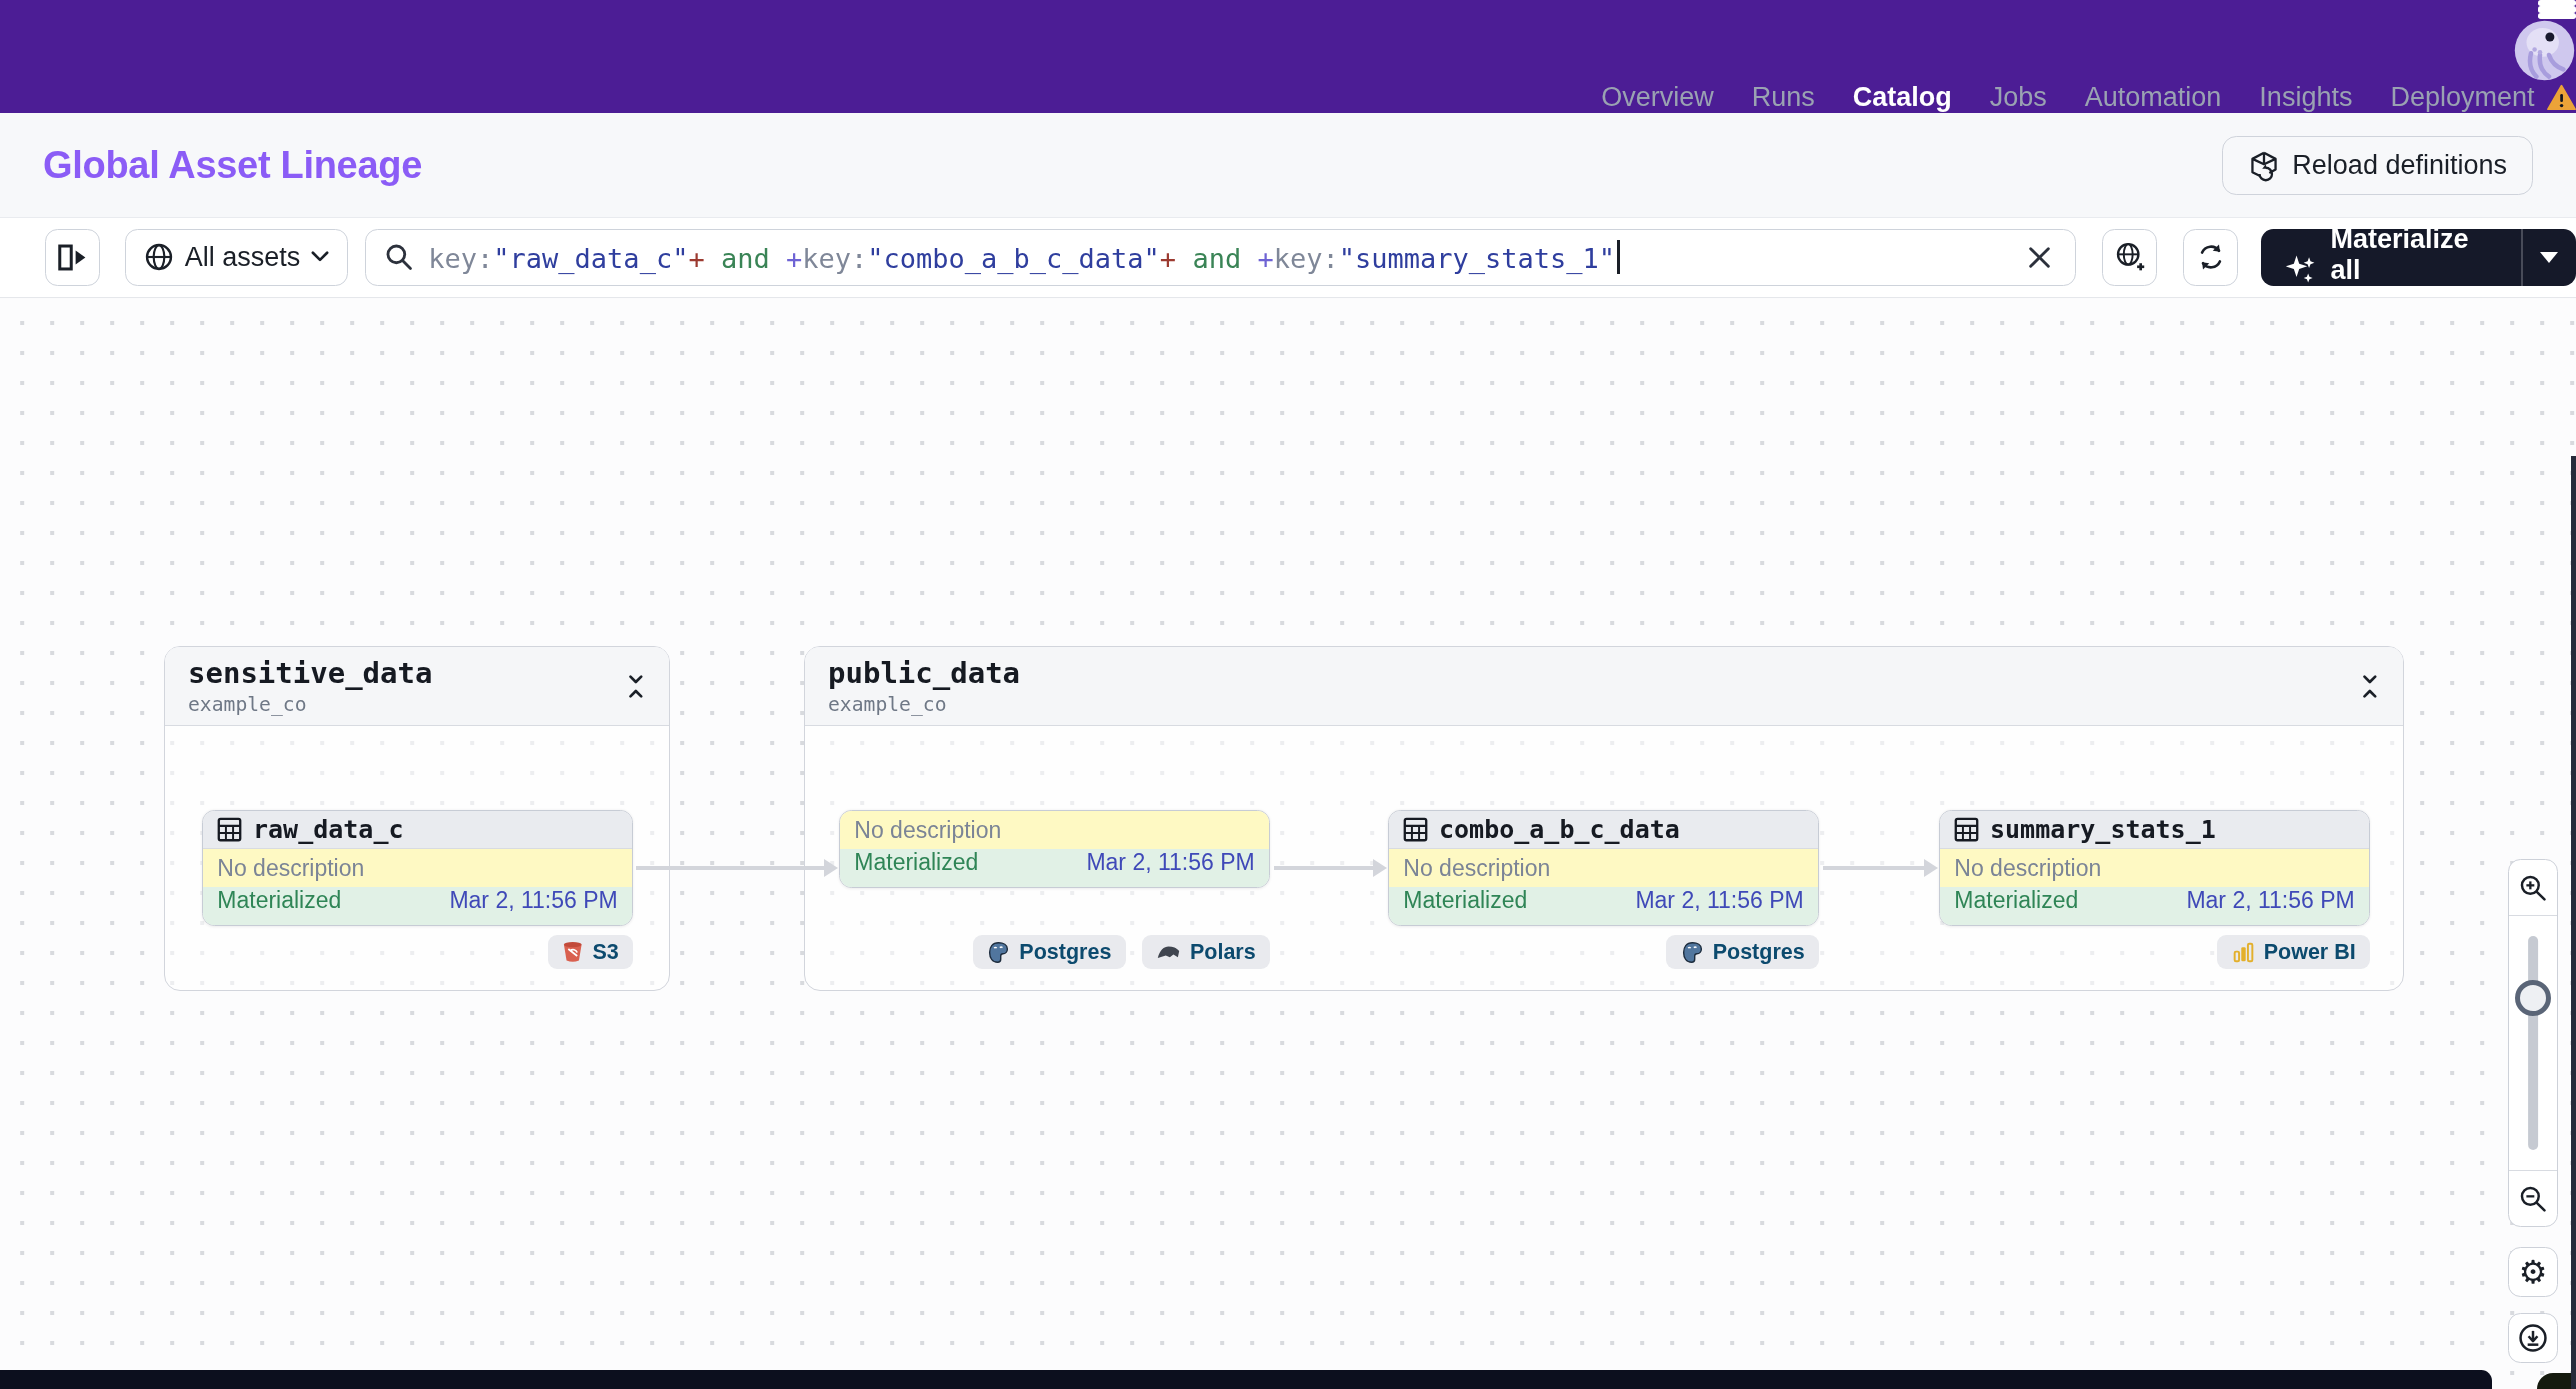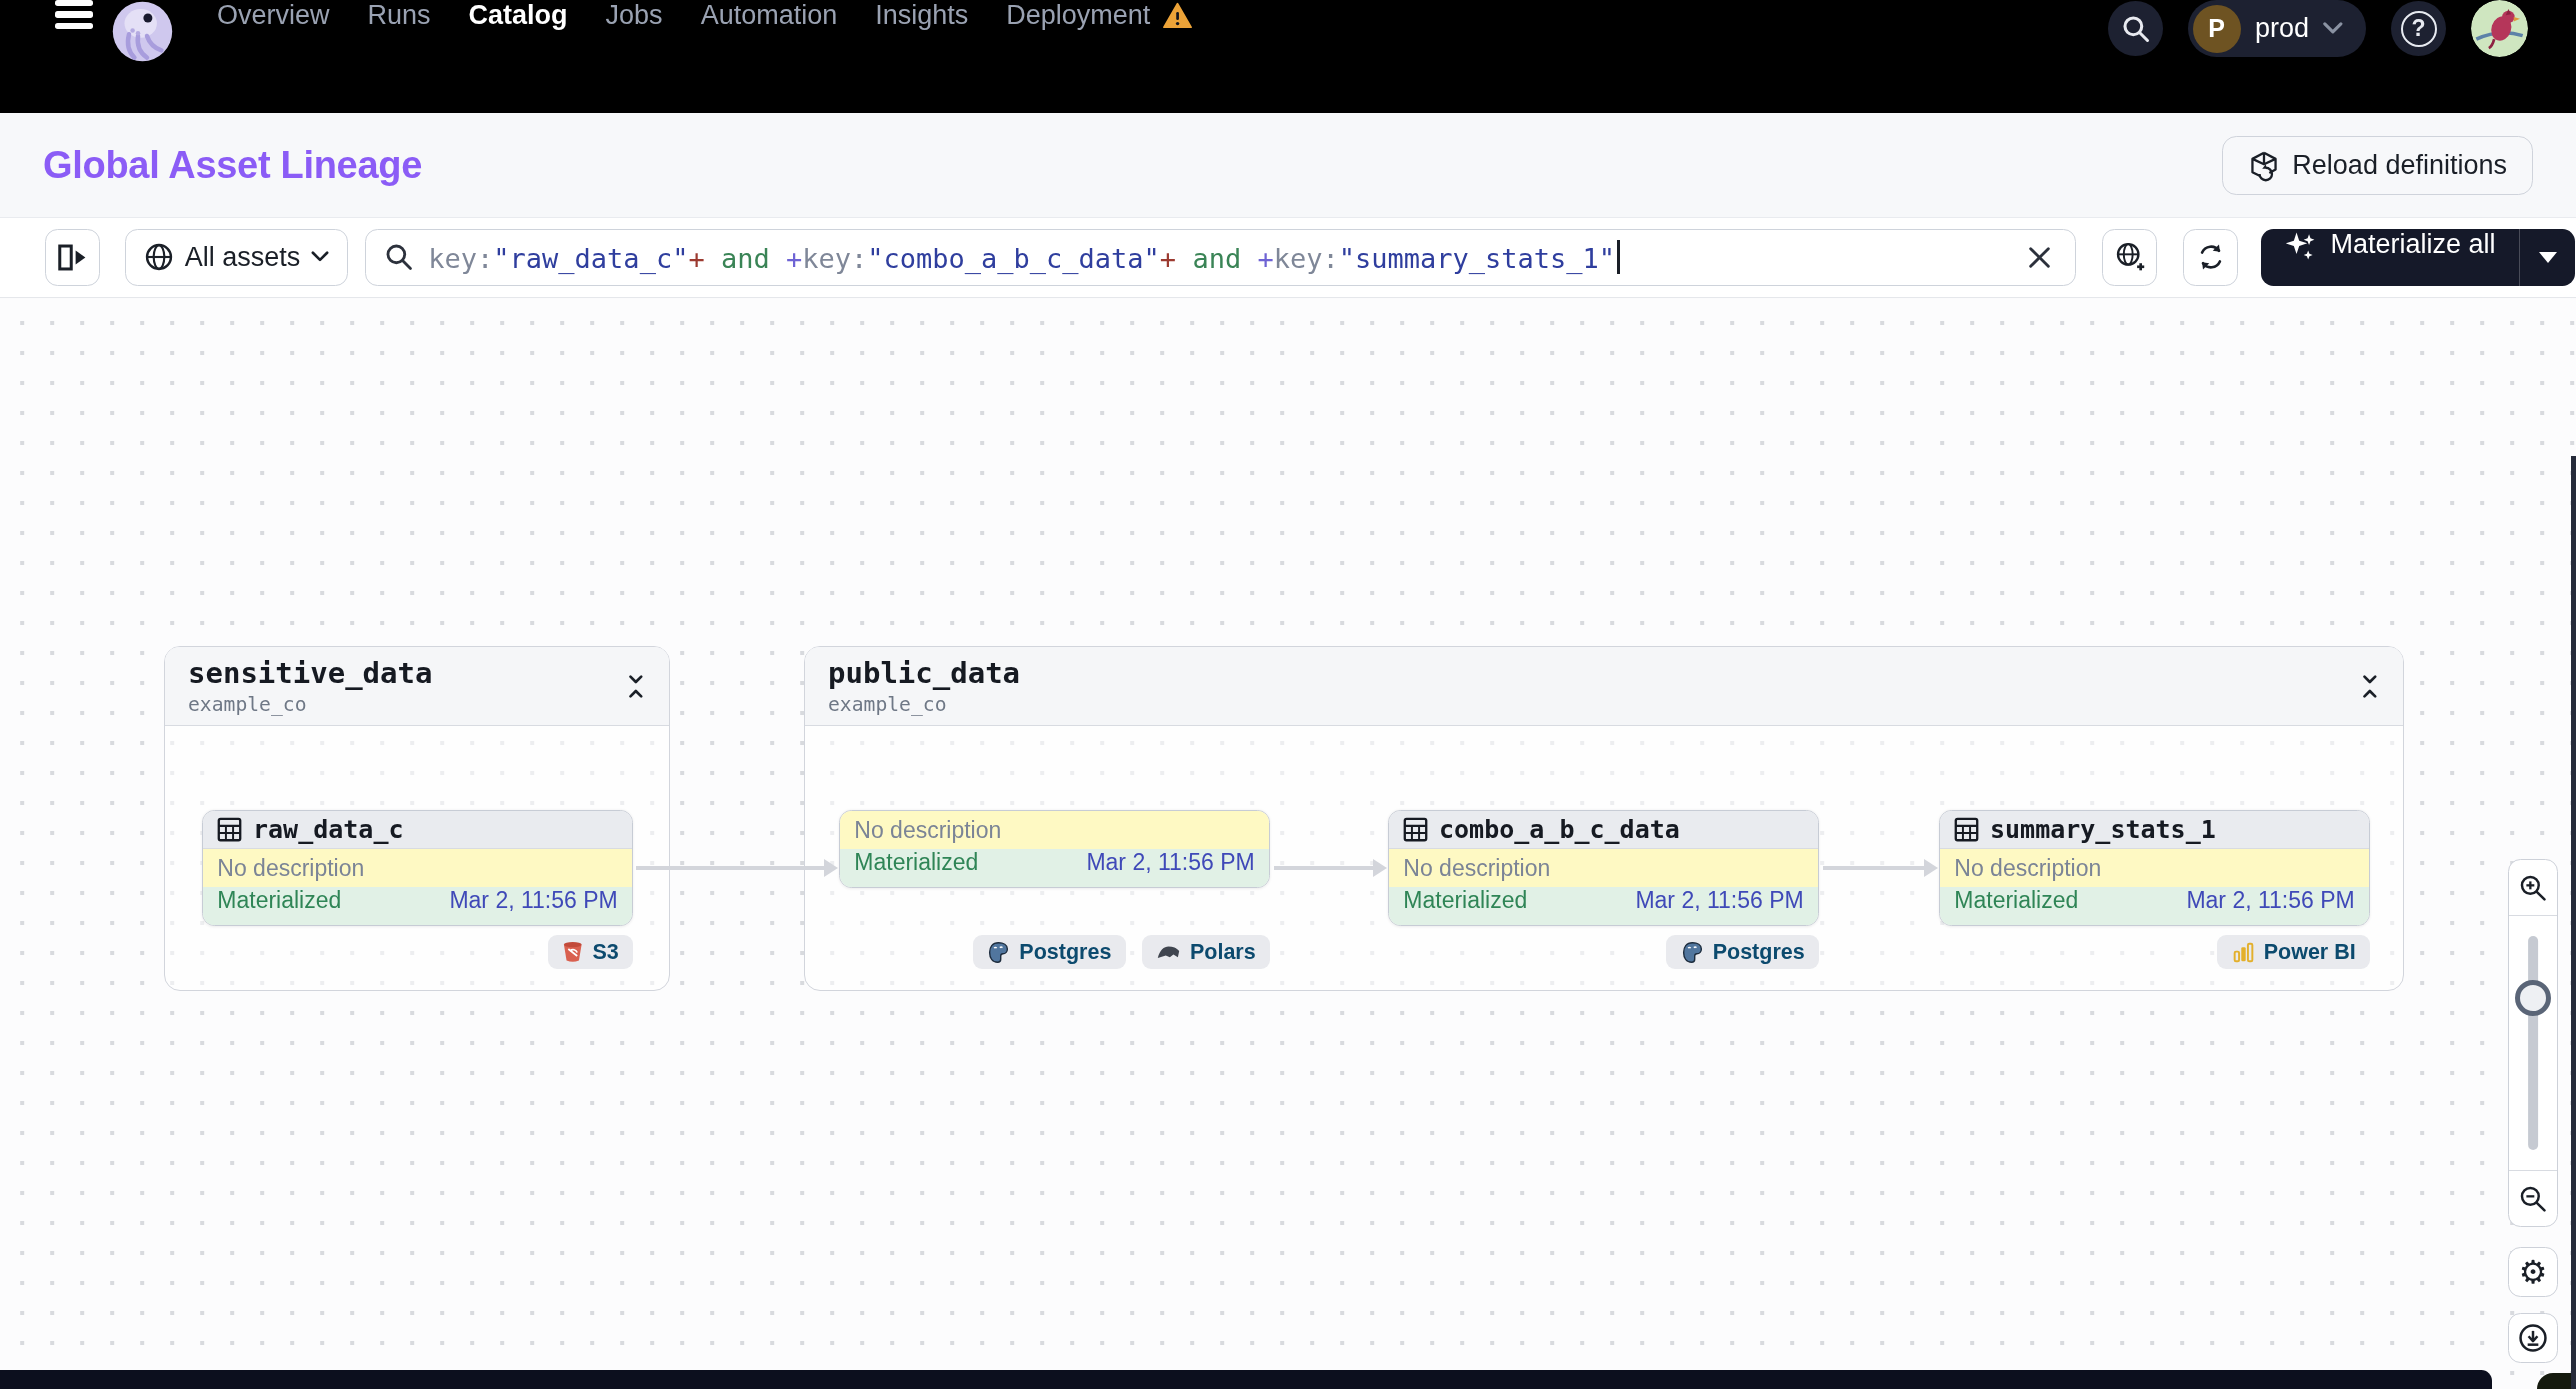--- a/index.html
+++ b/index.html
@@ -1,21 +1,21 @@
 <!DOCTYPE html>
 <html style="font-size:14.3px"><head>
 <meta charset="utf-8">
 <style>
   * { margin:0; padding:0; box-sizing:border-box; }
   html,body { width:2576px; height:1389px; overflow:hidden; }
   body { font-family:"Liberation Sans","DejaVu Sans",sans-serif; background:#fbfbfc; position:relative; }
   .mono { font-family:"DejaVu Sans Mono","Liberation Mono",monospace; }
 
   
-  .topnav { position:absolute; left:0; top:0; width:2576px; height:113px; background:#000000; display:flex; align-items:flex-start; }
+  .topnav { position:absolute; left:0; top:0; width:2576px; height:113px; background:#4c1d95; display:flex; align-items:flex-end;flex-direction:column; }
   .hamburger { width:38px; height:29px; margin-left:55px; display:flex; flex-direction:column; justify-content:space-between; cursor:pointer; }
   .hamburger span { display:block; height:6.3px; background:#fff; border-radius:2.7px; }
   .logo-wrap { margin-left:18px; width:63px; height:63px; }
   .nav-items { display:flex; align-items:center; margin-left:43px; gap:38px; }
   .nav-item { font-size:27px; color:#9aa2b2; font-weight:500; text-decoration:none; cursor:pointer; }
   .nav-item.active { color:#ffffff; font-weight:600; }
   .nav-deploy { display:flex; align-items:center; gap:12.5px; }
   .nav-right { margin-left:auto; margin-right:48px; display:flex; align-items:center; gap:25px; }
   .circle-btn { width:55px; height:55px; border-radius:50%; background:#1d2131; display:flex; align-items:center; justify-content:center; cursor:pointer; }
   .env-pill { height:57px; background:#1d2131; border-radius:29px; display:flex; align-items:center; padding:0 23px 0 4.5px; gap:14.3px; cursor:pointer; }
@@ -37,21 +37,21 @@
   .searchbox { position:absolute; left:365px; top:10.7px; width:1711px; height:57px; background:#fff; border:1.8px solid #ced3db; border-radius:12.5px; display:flex; align-items:center; padding:0 18px; }
   .query { font-size:27px; margin-left:14.3px; white-space:pre; display:flex; align-items:flex-end; flex:1; }
   .tok-key { color:#7f8798; }
   .tok-val { color:#2f3e9e; }
   .tok-plus-a { color:#9c3a30; }
   .tok-and { color:#3a8456; }
   .tok-plus-b { color:#6e63d4; }
   .cursor-bar { display:inline-block; width:2.7px; height:34px; background:#1a1f27; margin-left:1.8px; }
   .clear-x { width:36px; height:36px; display:flex; align-items:center; justify-content:center; cursor:pointer; }
   .mat-btn { position:absolute; left:2261px; top:10.7px; height:57px; background:#151929; border-radius:12.5px; display:flex; align-items:stretch; color:#fff; cursor:pointer; overflow:hidden; }
-  .mat-main { display:flex; align-items:flex-start; gap:12.5px; padding:0 23px; font-size:27px; font-weight:400; }
+  .mat-main { display:flex; align-items:flex-end; gap:12.5px; padding:0 23px; font-size:27px; font-weight:700; }
   .mat-div { width:1.8px; background:rgba(255,255,255,0.22); }
   .mat-caret { width:55px; display:flex; align-items:center; justify-content:center; }
   .caret-down { width:0; height:0; border-left:9.8px solid transparent; border-right:9.8px solid transparent; border-top:11.6px solid #fff; }
 
   
   .canvas { position:absolute; left:0; top:299px; width:2576px; height:1090px;
     background-color:#fcfcfd;
     background-image:radial-gradient(#d8dade 2.2px, transparent 2.2px);
     background-size:30px 30px; background-position:7.2px 9px; }
 

